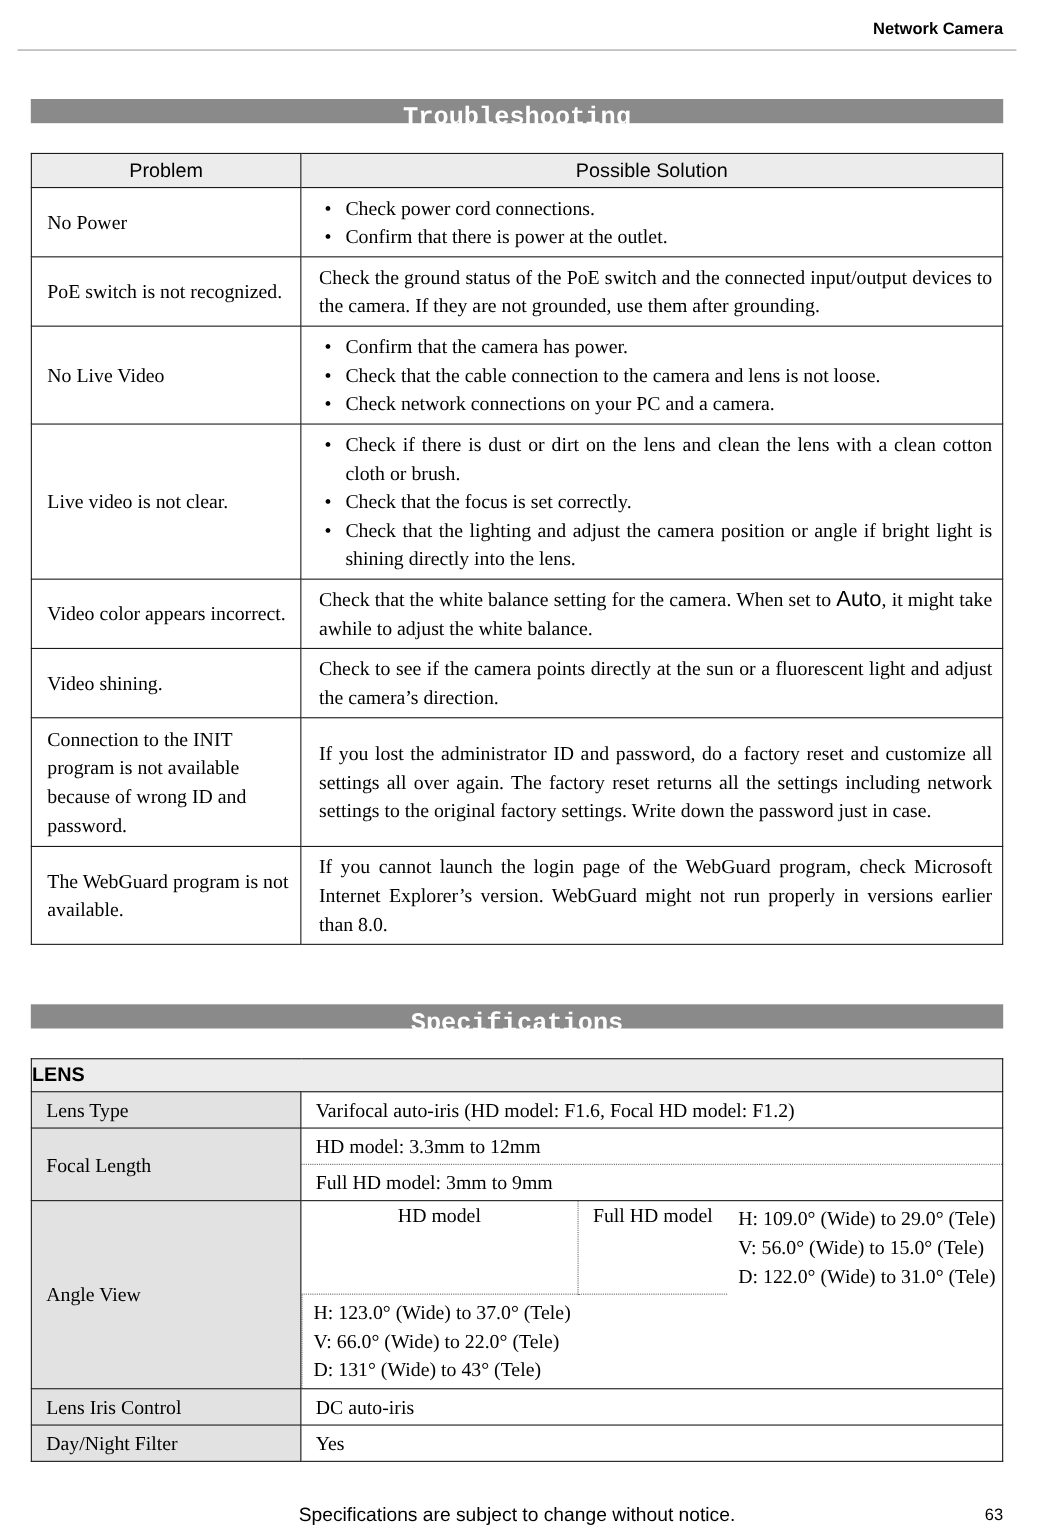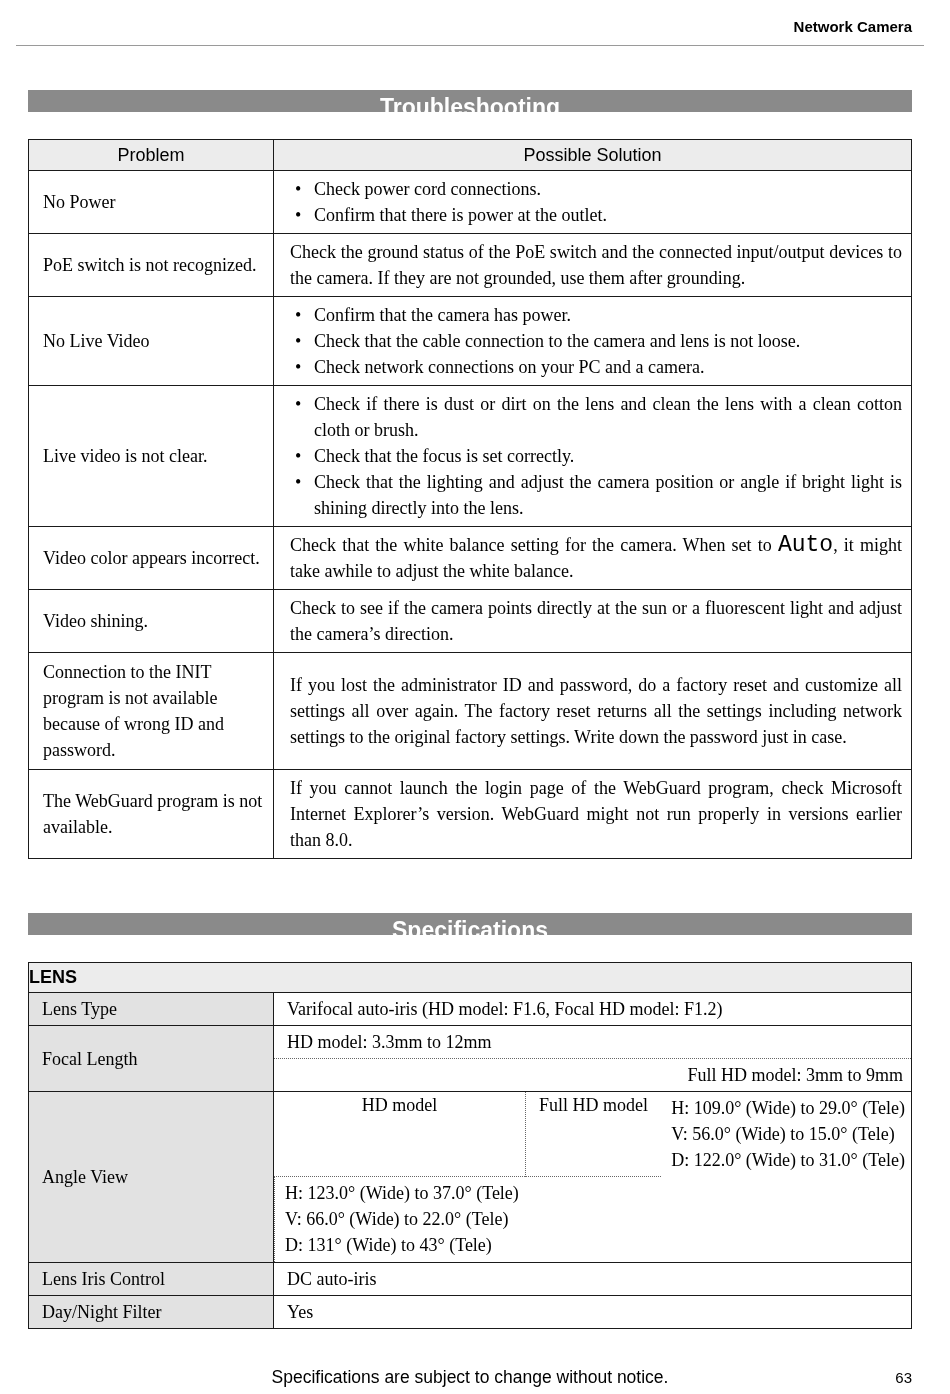--- a/index.html
+++ b/index.html
@@ -23,21 +23,21 @@
   .header-rule {
     border: none;
     border-top: 1px solid #9a9a9a;
     margin: 0 -12px;
   }
 
   .banner {
     margin-top: 44px;
     background: var(--banner-bg, #8a8a8a);
     color: var(--banner-text, #ffffff);
-    font-family: Liberation Sans, sans-serif;
+    font-family: Liberation Mono, monospace;
     font-weight: bold;
     font-size: 23px;
     text-align: center;
     height: 22px;
     line-height: 34px;
   }
   .banner.specs { margin-top: 54px; }
 
   table { border-collapse: collapse; width: 100%; table-layout: fixed; border-radius: 26px; }
   td, th { border: 1px solid #1a1a1a; }
@@ -60,41 +60,41 @@
   .ts-solution {
     font-size: 18px;
     line-height: 26px;
     padding: 5px 9px 5px 16px;
     vertical-align: middle;
   }
   .sol-text { text-align: justify; }
   ul.bullets { list-style: none; }
   li.bullet-item { position: relative; padding-left: 24px; text-align: justify; }
   li.bullet-item::before { content: "\2022"; position: absolute; left: 5px; }
-  .seg-ui { font-family: Liberation Mono, monospace; font-size: 23px; }
+  .seg-ui { font-family: Liberation Sans, sans-serif; font-size: 20px; }
 
   .lens-table { margin-top: 27px; }
   .lens-title {
     background: var(--table-header-bg, #ececec);
     font-family: "Liberation Sans", sans-serif;
     font-weight: bold;
     font-size: 18px;
     text-align: left;
     height: 30px;
   }
   .lens-label {
     background: var(--lens-label-bg, #e2e2e2);
     font-size: 18px;
     line-height: 26px;
     padding: 3px 8px 3px 13px;
     vertical-align: middle;
   }
   .lens-value { padding: 0; vertical-align: middle; font-size: 18px; }
   .lens-text { padding: 3px 8px 3px 13px; line-height: 26px; }
-  .dotted-top { border-top: 1px dotted #666; text-align: right; }
+  .dotted-top { border-top: 1px dotted #666; }
 
   .matrix { display: grid; grid-template-columns: 1fr 1fr 1fr; }
   .m-head {
     text-align: center;
     border-bottom: 1px dotted #666;
     padding: 1px 4px;
     line-height: 25px;
   }
   .m-right { border-left: 1px dotted #666; }
   .m-body { padding: 3px 6px 4px 10px; }

